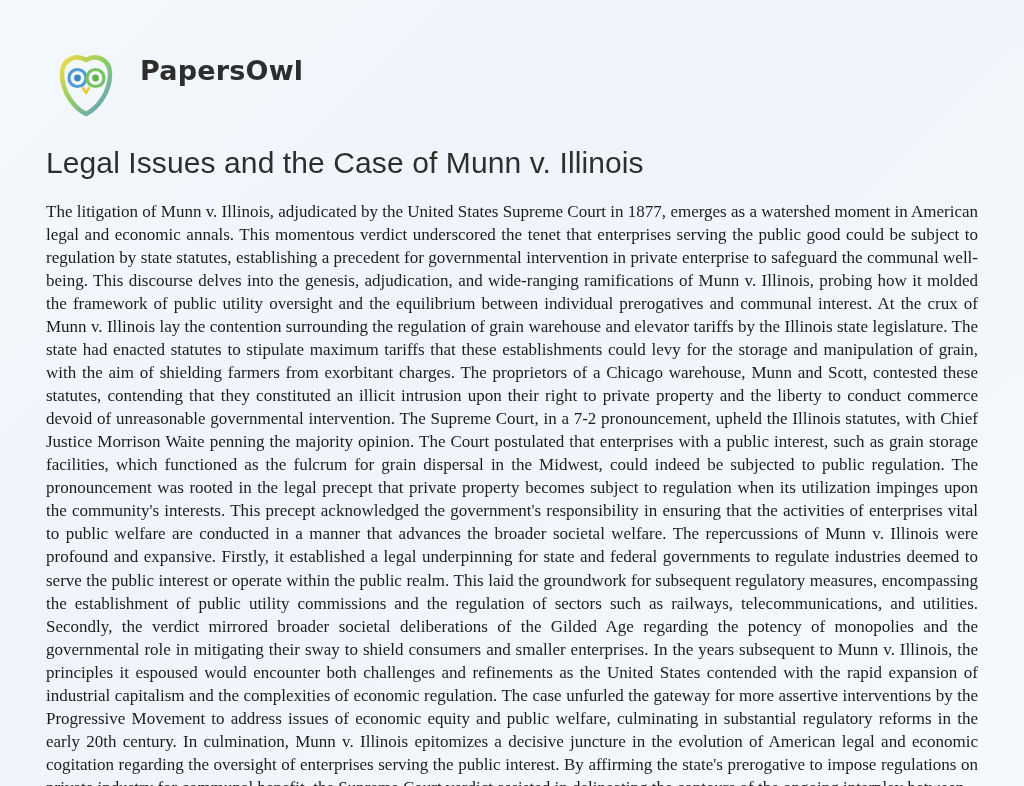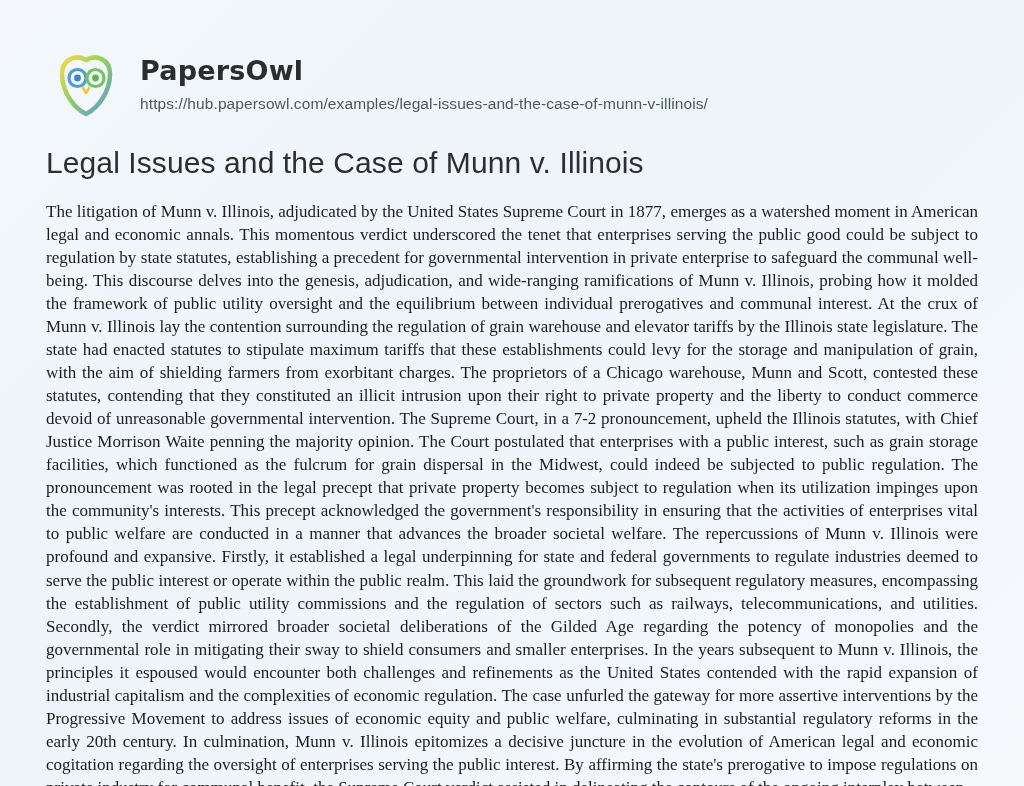--- a/index.html
+++ b/index.html
@@ -30,21 +30,21 @@
   }
   .logo-mark {
     width: 72px;
     height: 72px;
     flex: none;
     position: relative;
     margin-top: 4px;
   }
   .brand-block {
     display: flex;
-    flex-direction: column;
+    flex-direction: row;
     justify-content: center;
     padding-top: 12px;
   }
   .brand-name {
     font-size: 27px;
     font-weight: bold;
     color: #2d2d2d;
     letter-spacing: 0.2px;
     line-height: 1.1;
     font-family: "DejaVu Sans", sans-serif;
@@ -97,21 +97,20 @@
         <circle cx="27.5" cy="30" r="8.5" fill="none" stroke="#4f9bd4" stroke-width="3.2"></circle>
         <circle cx="45.5" cy="30" r="8.5" fill="none" stroke="#74c45e" stroke-width="3.2"></circle>
         <circle cx="27.5" cy="30" r="3.4" fill="#3c86c4"></circle>
         <circle cx="45.5" cy="30" r="3.4" fill="#63b34c"></circle>
         <path d="M33 40 L36 45 L39 40" fill="none" stroke="#f0c93e" stroke-width="2.6" stroke-linecap="round" stroke-linejoin="round"></path>
       </svg>
     </div>
 
     <div class="brand-block">
       <div class="brand-name">PapersOwl</div>
-      <div class="brand-url">https://hub.papersowl.com/examples/legal-issues-and-the-case-of-munn-v-illinois/</div>
     </div>
   </div>
 
   <h1 class="doc-title">Legal Issues and the Case of Munn v. Illinois</h1>
 
   <div class="doc-body">The litigation of Munn v. Illinois, adjudicated by the United States Supreme Court in 1877, emerges as a watershed moment in American legal and economic annals. This momentous verdict underscored the tenet that enterprises serving the public good could be subject to regulation by state statutes, establishing a precedent for governmental intervention in private enterprise to safeguard the communal well-being. This discourse delves into the genesis, adjudication, and wide-ranging ramifications of Munn v. Illinois, probing how it molded the framework of public utility oversight and the equilibrium between individual prerogatives and communal interest. At the crux of Munn v. Illinois lay the contention surrounding the regulation of grain warehouse and elevator tariffs by the Illinois state legislature. The state had enacted statutes to stipulate maximum tariffs that these establishments could levy for the storage and manipulation of grain, with the aim of shielding farmers from exorbitant charges. The proprietors of a Chicago warehouse, Munn and Scott, contested these statutes, contending that they constituted an illicit intrusion upon their right to private property and the liberty to conduct commerce devoid of unreasonable governmental intervention. The Supreme Court, in a 7-2 pronouncement, upheld the Illinois statutes, with Chief Justice Morrison Waite penning the majority opinion. The Court postulated that enterprises with a public interest, such as grain storage facilities, which functioned as the fulcrum for grain dispersal in the Midwest, could indeed be subjected to public regulation. The pronouncement was rooted in the legal precept that private property becomes subject to regulation when its utilization impinges upon the community's interests. This precept acknowledged the government's responsibility in ensuring that the activities of enterprises vital to public welfare are conducted in a manner that advances the broader societal welfare. The repercussions of Munn v. Illinois were profound and expansive. Firstly, it established a legal underpinning for state and federal governments to regulate industries deemed to serve the public interest or operate within the public realm. This laid the groundwork for subsequent regulatory measures, encompassing the establishment of public utility commissions and the regulation of sectors such as railways, telecommunications, and utilities. Secondly, the verdict mirrored broader societal deliberations of the Gilded Age regarding the potency of monopolies and the governmental role in mitigating their sway to shield consumers and smaller enterprises. In the years subsequent to Munn v. Illinois, the principles it espoused would encounter both challenges and refinements as the United States contended with the rapid expansion of industrial capitalism and the complexities of economic regulation. The case unfurled the gateway for more assertive interventions by the Progressive Movement to address issues of economic equity and public welfare, culminating in substantial regulatory reforms in the early 20th century. In culmination, Munn v. Illinois epitomizes a decisive juncture in the evolution of American legal and economic cogitation regarding the oversight of enterprises serving the public interest. By affirming the state's prerogative to impose regulations on private industry for communal benefit, the Supreme Court verdict assisted in delineating the contours of the ongoing interplay between</div>
 
 </div>
 
 </body></html>

